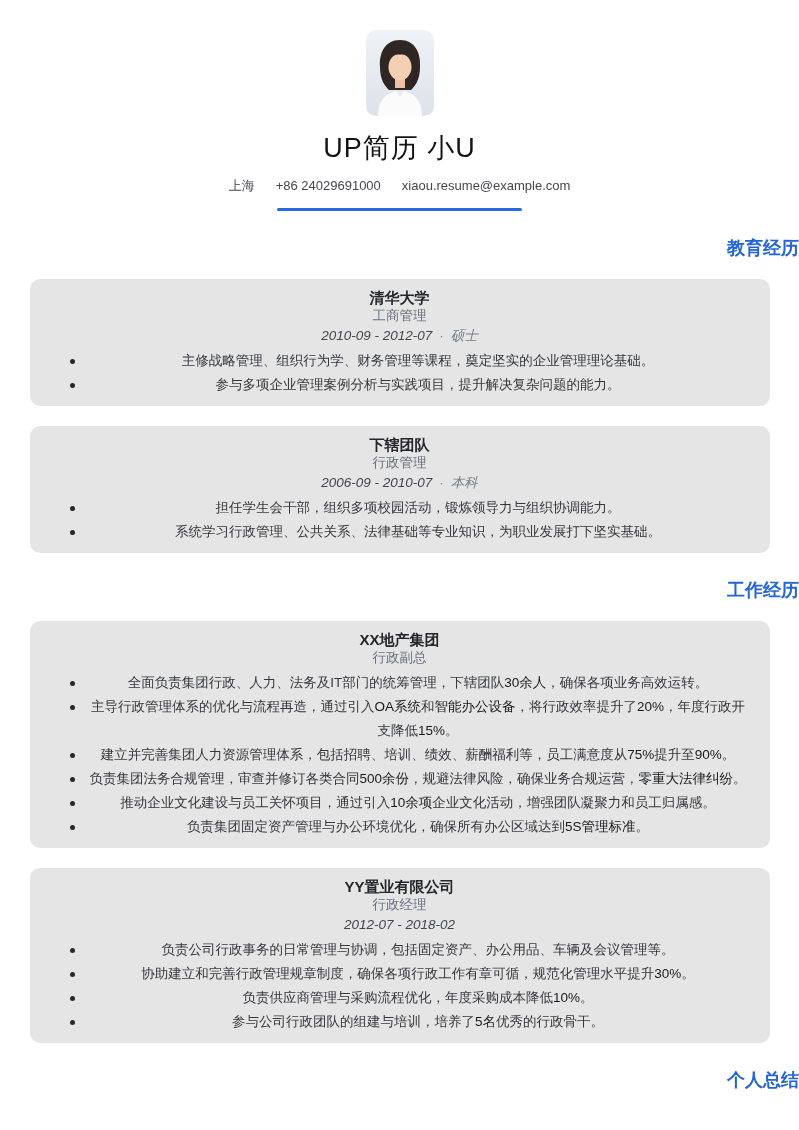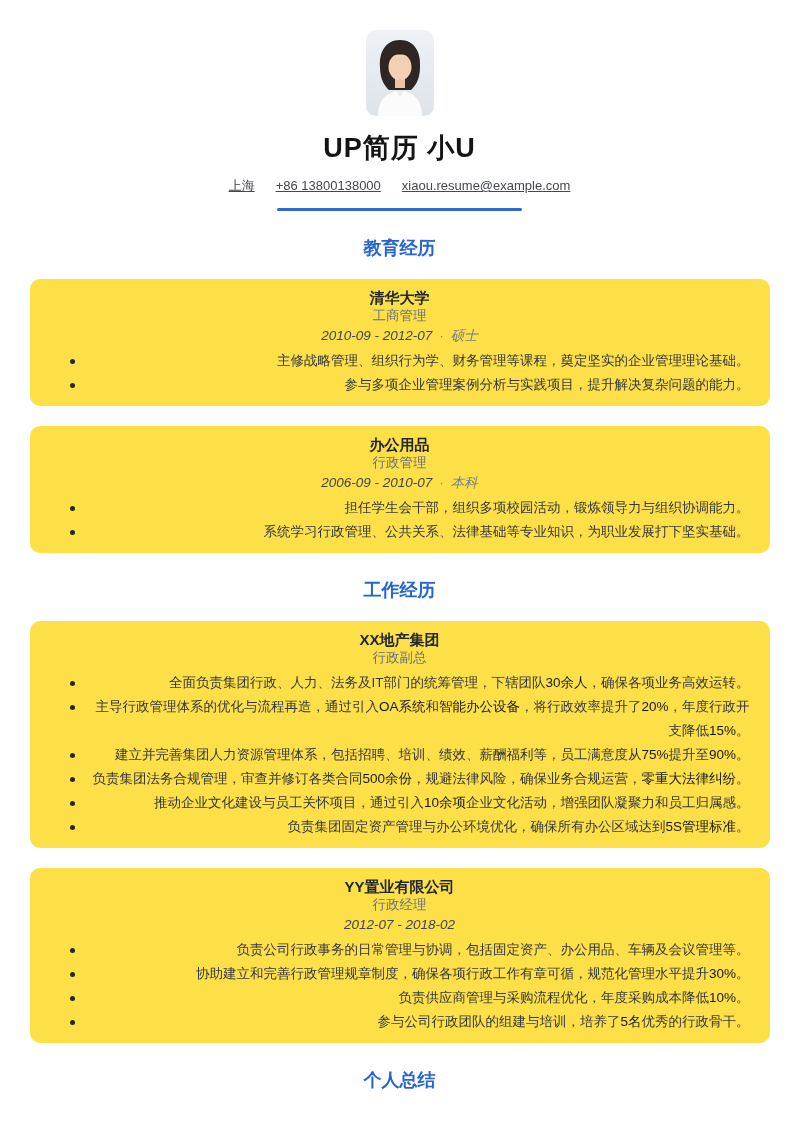--- a/index.html
+++ b/index.html
@@ -8,47 +8,47 @@
     background:#ffffff;
     font-family:"Liberation Sans","DejaVu Sans",sans-serif;
     -webkit-font-smoothing:antialiased;
   }
   .header{ text-align:center; padding-top:30px; }
   .avatar{
     width:68px;height:86px;border-radius:10px;overflow:hidden;
     margin:0 auto;display:block;
   }
   .name{
-    margin-top:17px;font-size:27px;font-weight:700;color:#141414;
+    margin-top:17px;font-size:27px;font-weight:400;color:#141414;
     letter-spacing:1px;line-height:30px;
   }
   .contacts{
     margin-top:15px;display:flex;justify-content:center;gap:21px;
-    font-size:13px;color:#43474e;line-height:15px;text-decoration:underline;
+    font-size:13px;color:#43474e;line-height:15px;
   }
   .divider{
     width:245px;height:3px;background:#2b6bd9;border-radius:2px;
     margin:15px auto 0 auto;
   }
   .section-title{
-    text-align:center;color:#2465d2;font-size:18px;font-weight:700;
+    text-align:right;color:#2465d2;font-size:18px;font-weight:700;
     line-height:22px;margin:26px 0 20px 0;
   }
   .card{
-    width:740px;margin:0 auto 20px auto;background:#fde047;
+    width:740px;margin:0 auto 20px auto;background:#e5e5e5;
     border-radius:10px;box-sizing:border-box;padding:9px 20px;
     text-align:center;
   }
   .org{font-size:15px;font-weight:700;color:#23262b;line-height:20px;}
   .role{font-size:13.5px;color:#697280;line-height:18px;font-family:Liberation Mono, monospace;}
   .dateline{font-size:13.5px;color:#3f4650;line-height:20px;font-style:italic;}
   .dateline .dot{color:#737d8b;margin:0 7px;}
   .dateline .degree{color:#737d8b;}
   ul.bullets{
-    list-style:none;text-align:right;margin:3px 0 0 0;padding:0 0 0 20px;
+    list-style:none;text-align:center;margin:3px 0 0 0;padding:0 0 0 20px;
   }
   li.bullet{
     position:relative;padding-left:17px;font-size:13.5px;color:#34373d;
     line-height:24px;
   }
   li.bullet::before{
     content:"";position:absolute;left:0;top:10px;width:5px;height:5px;
     border-radius:50%;background:#26282c;
   }
   li.bullet b{font-weight:400;color:#17191d;}
@@ -68,21 +68,21 @@
     <path d="M34 10 C19 10 13 23 14 37 C14 50 19 56 23 60 L45 60 C49 56 54 50 54 37 C55 23 49 10 34 10 Z" fill="#2f2623"></path>
     <rect x="29" y="46" width="10" height="12" fill="#ecc1a4"></rect>
     <ellipse cx="34" cy="37" rx="11.5" ry="13.5" fill="#f3cfb3"></ellipse>
     <path d="M21 34 C21 21 27 16 34 16 C41 16 47 21 47 34 C46 27 41 24.5 34 24.5 C27 24.5 22 27 21 34 Z" fill="#2f2623"></path>
     <path d="M12 86 C12 68 23 61 34 61 C45 61 56 68 56 86 Z" fill="#fbfbfc"></path>
     <path d="M30 61 L34 67 L38 61 Z" fill="#e9edf1"></path>
   </svg>
   <div class="name">UP简历 小U</div>
   <div class="contacts">
     <span>上海</span>
-    <span>+86 13800138000</span>
+    <span>+86 24029691000</span>
     <span>xiaou.resume@example.com</span>
   </div>
   <div class="divider"></div>
 </div>
 
 <div>
   <section>
     <div class="section-title">教育经历</div>
     <div>
   <div class="card">
@@ -91,21 +91,21 @@
     <div class="dateline">
       <span>2010-09 - 2012-07</span><span class="dot">·</span><span class="degree">硕士</span>
     </div>
     <ul class="bullets">
             <li class="bullet"><span>主修战略管理、组织行为学、财务管理等课程，奠定坚实的企业管理理论基础。</span></li>
             <li class="bullet"><span>参与多项企业管理案例分析与实践项目，提升解决复杂问题的能力。</span></li>
           </ul>
   </div>
 
   <div class="card">
-    <div class="org">办公用品</div>
+    <div class="org">下辖团队</div>
     <div class="role">行政管理</div>
     <div class="dateline">
       <span>2006-09 - 2010-07</span><span class="dot">·</span><span class="degree">本科</span>
     </div>
     <ul class="bullets">
             <li class="bullet"><span>担任学生会干部，组织多项校园活动，锻炼领导力与组织协调能力。</span></li>
             <li class="bullet"><span>系统学习行政管理、公共关系、法律基础等专业知识，为职业发展打下坚实基础。</span></li>
           </ul>
   </div>
 </div>

